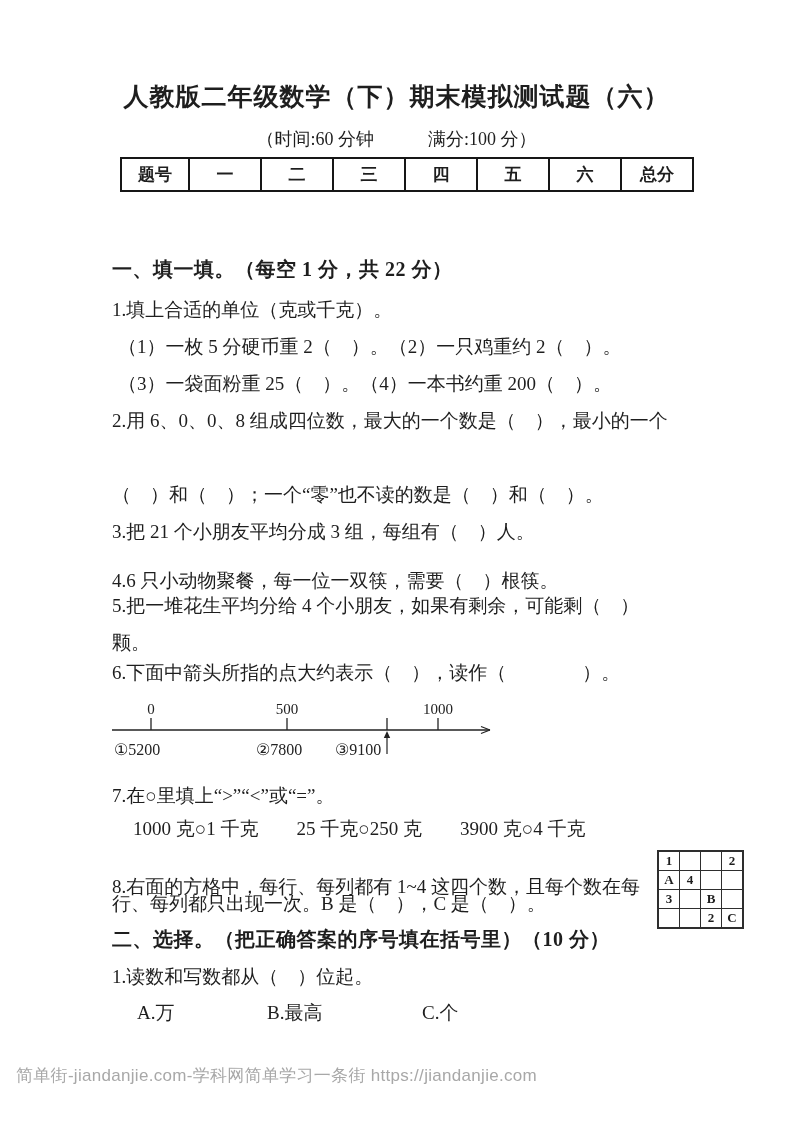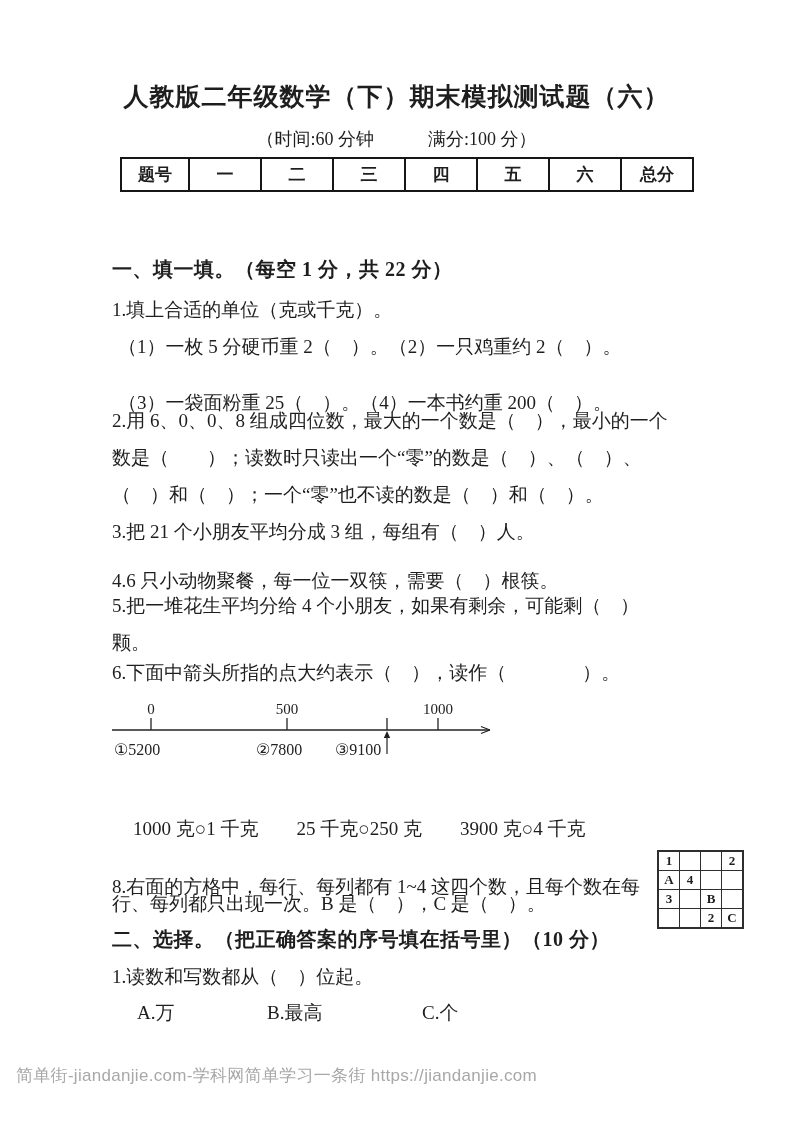--- a/index.html
+++ b/index.html
@@ -47,23 +47,22 @@
       <td class="num-col">五</td>
       <td class="num-col">六</td>
       <td class="num-col">总分</td>
     </tr>
   </tbody>
     </table>
 
   <div class="abs line h1" style="top:256px;">一、填一填。（每空 1 分，共 22 分）</div>
   <div class="abs line" style="top:297px;">1.填上合适的单位（克或千克）。</div>
   <div class="abs line" style="top:334px;left:118px;">（1）一枚 5 分硬币重 2（　）。（2）一只鸡重约 2（　）。</div>
-  <div class="abs line" style="top:371px;left:118px;margin-top:19px;">（3）一袋面粉重 25（　）。（4）一本书约重 200（　）。</div>
+  <div class="abs line" style="top:371px;left:118px;">（3）一袋面粉重 25（　）。（4）一本书约重 200（　）。</div>
   <div class="abs line" style="top:408px;">2.用 6、0、0、8 组成四位数，最大的一个数是（　），最小的一个</div>
-  <div class="abs line" style="top:445px;">数是（　　）；读数时只读出一个“零”的数是（　）、（　）、</div>
   <div class="abs line" style="top:482px;">（　）和（　）；一个“零”也不读的数是（　）和（　）。</div>
   <div class="abs line" style="top:519px;">3.把 21 个小朋友平均分成 3 组，每组有（　）人。</div>
   <div class="abs line" style="top:568px;">4.6 只小动物聚餐，每一位一双筷，需要（　）根筷。</div>
   <div class="abs line" style="top:593px;">5.把一堆花生平均分给 4 个小朋友，如果有剩余，可能剩（　）</div>
   <div class="abs line" style="top:630px;">颗。</div>
   <div class="abs line" style="top:660px;">6.下面中箭头所指的点大约表示（　），读作（　　　　）。</div>
 
   <svg class="abs numberline" width="395" height="64" viewBox="0 0 395 64">
     <line x1="2" y1="30" x2="380" y2="30" stroke="#222" stroke-width="1.3"></line>
     <path d="M380,30 l-9,-3.5 M380,30 l-9,3.5" stroke="#222" stroke-width="1.2" fill="none"></path>
@@ -74,20 +73,21 @@
     <text x="41" y="14" text-anchor="middle" class="nl-tick-label">0</text>
     <text x="177" y="14" text-anchor="middle" class="nl-tick-label">500</text>
     <text x="328" y="14" text-anchor="middle" class="nl-tick-label">1000</text>
     <text x="4" y="55" class="nl-opt">①5200</text>
     <text x="146" y="55" class="nl-opt">②7800</text>
     <text x="225" y="55" class="nl-opt">③9100</text>
     <line x1="277" y1="54" x2="277" y2="34" stroke="#222" stroke-width="1.2"></line>
     <path d="M277,31 l-3.2,7 l6.4,0 z" fill="#222"></path>
   </svg>
 
+  <div class="abs line" style="top:783px;">7.在○里填上“&gt;”“&lt;”或“=”。</div>
   <div class="abs line" style="top:816px;left:133px;">1000 克○1 千克　　25 千克○250 克　　3900 克○4 千克</div>
   <div class="abs line" style="top:874px;">8.右面的方格中，每行、每列都有 1~4 这四个数，且每个数在每</div>
   <div class="abs line" style="top:891px;">行、每列都只出现一次。B 是（　），C 是（　）。</div>
 
   <table class="q8grid">
     <tbody>
         <tr>
       <td>1</td>
       <td></td>
       <td></td>

